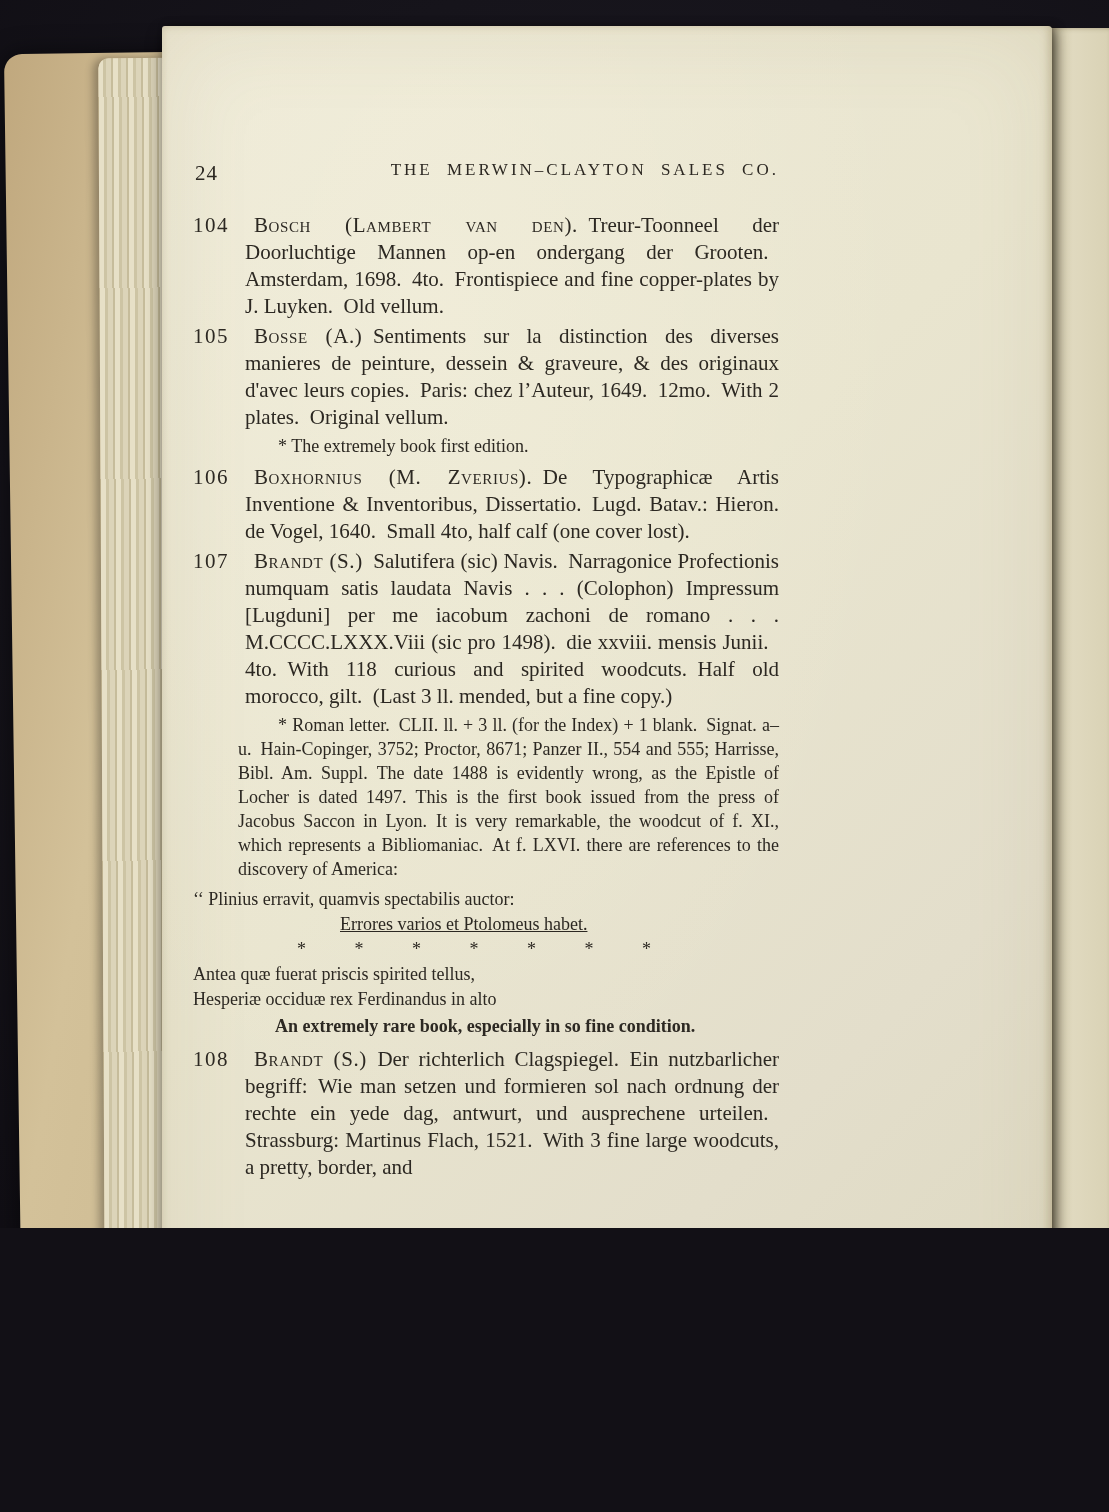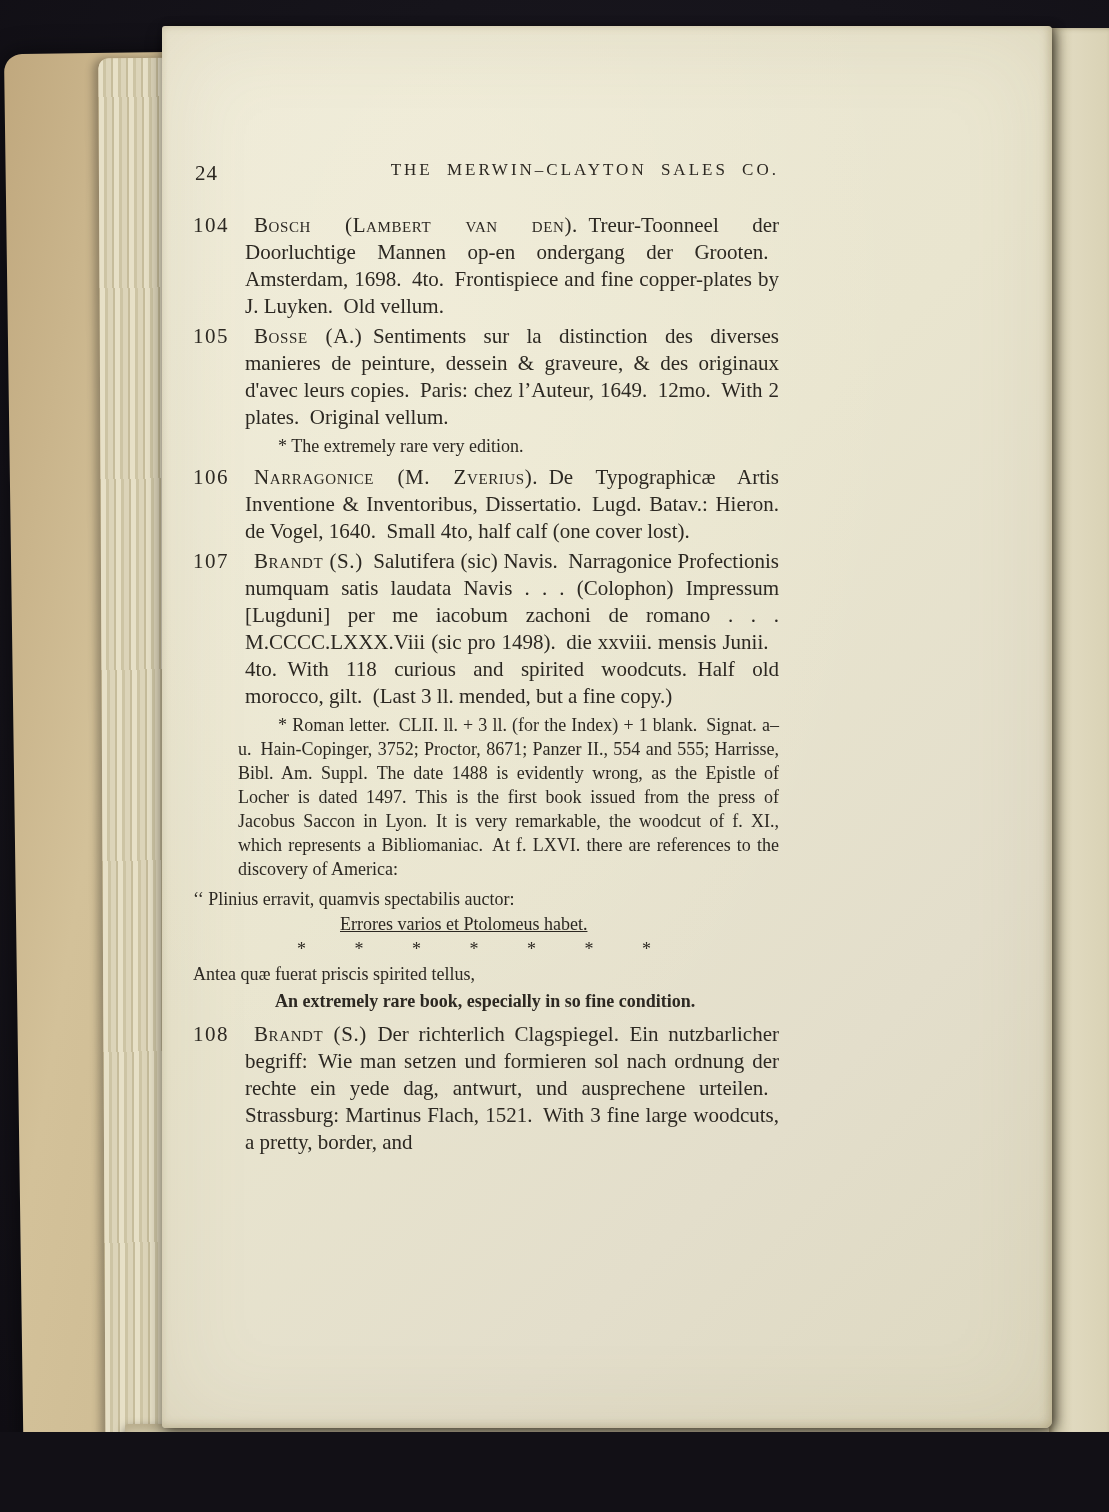--- a/index.html
+++ b/index.html
@@ -1,19 +1,19 @@
 <!DOCTYPE html>
 <html><head>
 <meta charset="utf-8">
 <style>
   html, body { margin: 0; padding: 0; background: #121016; }
   .scene {
     position: relative;
     width: 1109px;
-    height: 1432px;
+    height: 1228px;
     overflow: hidden;
     background: radial-gradient(ellipse at 58% 42%, #1d1a24 0%, #16141b 55%, #100e14 100%);
     font-family: "Liberation Serif", "DejaVu Serif", serif;
   }
   
   .book-cover {
     position: absolute; left: 14px; top: 52px; width: 300px; height: 1438px;
     background: linear-gradient(100deg, #c0a87e 0%, #d3c199 38%, #cfbd95 62%, #c5ae84 100%);
     border-radius: 18px 6px 10px 24px;
     transform: rotate(-0.8deg);
@@ -124,27 +124,28 @@
   <div class="main-page"></div>
 
   <div class="page-content">
     <div class="page-header">
       <span class="page-num">24</span>
       <div class="running-title">THE MERWIN–CLAYTON SALES CO.</div>
     </div>
     <div>
         <div class="entry"><span class="lot-num">104</span><span class="seg-sc">Bosch (Lambert van den).</span><span class="seg-r"> Treur-Toonneel der Doorluchtige Mannen op-en ondergang der Grooten. Amsterdam, 1698. 4to. </span><span class="seg-i">Frontispiece and fine copper-plates by J. Luyken.</span><span class="seg-r"> Old vellum.</span></div>
         <div class="entry"><span class="lot-num">105</span><span class="seg-sc">Bosse (A.)</span><span class="seg-r"> Sentiments sur la distinction des diverses manieres de peinture, dessein &amp; graveure, &amp; des originaux d'avec leurs copies. Paris: </span><span class="seg-i">chez l’Auteur</span><span class="seg-r">, 1649. 12mo. </span><span class="seg-i">With 2 plates.</span><span class="seg-r"> Original vellum.</span></div>
-        <div class="note"><span class="seg-r">* The extremely rare very edition.</span></div>
-        <div class="entry"><span class="lot-num">106</span><span class="seg-sc">Narragonice (M. Zverius).</span><span class="seg-r"> De Typographicæ Artis Inventione &amp; Inventoribus, Dissertatio. Lugd. Batav.: </span><span class="seg-i">Hieron. de Vogel</span><span class="seg-r">, 1640. Small 4to, half calf (one cover lost).</span></div>
+        <div class="note"><span class="seg-r">* The extremely book first edition.</span></div>
+        <div class="entry"><span class="lot-num">106</span><span class="seg-sc">Boxhornius (M. Zverius).</span><span class="seg-r"> De Typographicæ Artis Inventione &amp; Inventoribus, Dissertatio. Lugd. Batav.: </span><span class="seg-i">Hieron. de Vogel</span><span class="seg-r">, 1640. Small 4to, half calf (one cover lost).</span></div>
         <div class="entry"><span class="lot-num">107</span><span class="seg-sc">Brandt (S.)</span><span class="seg-r"> Salutifera (</span><span class="seg-i">sic</span><span class="seg-r">) Navis. Narragonice Profectionis numquam satis laudata Navis . . . (</span><span class="seg-i">Colophon</span><span class="seg-r">) Impressum [</span><span class="seg-i">Lugduni</span><span class="seg-r">] per me iacobum zachoni de romano . . . M.CCCC.LXXX.Viii (</span><span class="seg-i">sic pro 1498</span><span class="seg-r">). die xxviii. mensis Junii. 4to. </span><span class="seg-i">With 118 curious and spirited woodcuts.</span><span class="seg-r"> Half old morocco, gilt. (Last 3 ll. mended, but a fine copy.)</span></div>
         <div class="note"><span class="seg-r">* Roman letter. CLII. ll. + 3 ll. (for the Index) + 1 blank. Signat. a–u. Hain-Copinger, 3752; Proctor, 8671; Panzer II., 554 and 555; Harrisse, Bibl. Am. Suppl. The date 1488 is evidently wrong, as the Epistle of Locher is dated 1497. This is the first book issued from the press of Jacobus Saccon in Lyon. It is very remarkable, the woodcut of f. XI., which represents a </span><span class="seg-i">Bibliomaniac</span><span class="seg-r">. At f. LXVI. there are references to the discovery of America:</span></div>
         <div class="verse">
           <div class="vline-hex">‘‘ Plinius erravit, quamvis spectabilis auctor:</div>
           <div class="vline-pent">Errores varios et Ptolomeus habet.</div>
           <div class="vline-stars">* * * * * * *</div>
           <div class="vline-hex">Antea quæ fuerat priscis spirited tellus,</div>
+          <div class="vline-hex">Hesperiæ occiduæ rex Ferdinandus in alto</div>
         </div>
         <div class="closing-note">An extremely rare book, especially in so fine condition.</div>
         <div class="entry"><span class="lot-num">108</span><span class="seg-sc">Brandt (S.)</span><span class="seg-r"> Der richterlich Clagspiegel. Ein nutzbarlicher begriff: Wie man setzen und formieren sol nach ordnung der rechte ein yede dag, antwurt, und ausprechene urteilen. Strassburg: </span><span class="seg-i">Martinus Flach</span><span class="seg-r">, 1521. </span><span class="seg-i">With 3 fine large woodcuts, a pretty, border, and</span></div>
       </div>
   </div>
 </div>
 
 </body></html>

